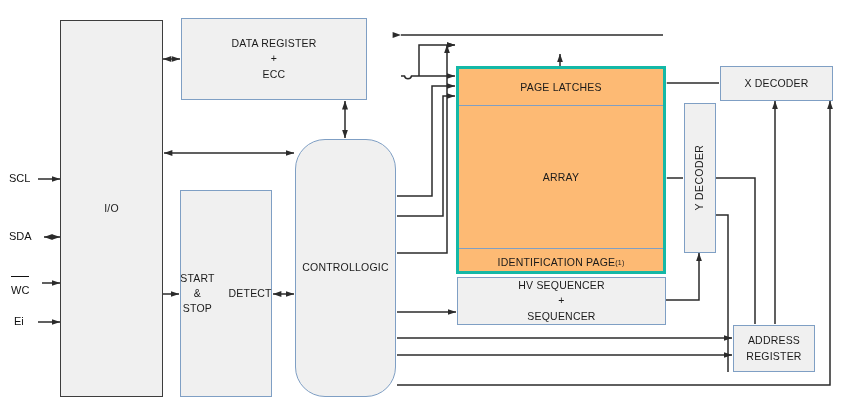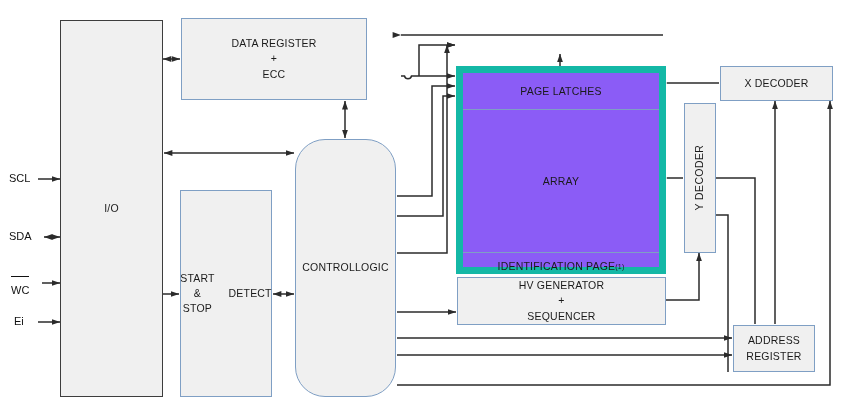--- a/index.html
+++ b/index.html
@@ -4,21 +4,21 @@
 <style>
   html,body{margin:0;padding:0;background:#ffffff;}
   body{font-family:"Liberation Sans","DejaVu Sans",sans-serif;}
   #stage{position:relative;width:850px;height:416px;background:#ffffff;overflow:hidden;}
   #wires{position:absolute;left:0;top:0;width:850px;height:416px;}
   .blk{position:absolute;background:#f0f0f0;border:1px solid #7f9fc4;
        display:flex;align-items:center;justify-content:center;text-align:center;
        color:#1a1a1a;font-size:10.5px;line-height:1.45;box-sizing:border-box;
        letter-spacing:.2px;}
   .blk.dark{border:1.5px solid #3d3d3d;}
-  .memwrap{position:absolute;background:#8b5cf6;border:7px solid #14b8a6;box-sizing:border-box;}
+  .memwrap{position:absolute;background:#fdba74;border:3px solid #14b8a6;box-sizing:border-box;}
   .memrow{position:absolute;left:0;right:0;display:flex;align-items:center;
           justify-content:center;text-align:center;font-size:10.5px;color:#1a1a1a;
           letter-spacing:.2px;box-sizing:border-box;}
   .divline{position:absolute;left:0;right:0;height:1px;background:#7f9fc4;}
   .pinlabel{position:absolute;font-size:11px;color:#111;white-space:nowrap;}
   .ovl{border-top:1.2px solid #111;padding-top:8px;display:inline-block;line-height:1.05;}
   .rot{transform:rotate(-90deg);white-space:nowrap;font-size:10.5px;letter-spacing:.4px;}
   .sup{font-size:7px;vertical-align:super;}
 </style>
 </head>
@@ -128,21 +128,21 @@
     </div>
     <div class="divline" style="top:179px;"></div>
 
     <div class="memrow" style="top:179px;height:28px;">
       <span>IDENTIFICATION PAGE</span>
         <span class="sup">(1)</span>
     </div>
   </div>
 
   <div class="blk" style="left:457px;top:277px;width:209px;height:48px;flex-direction:column;">
-    <span>HV GENERATOR</span>
+    <span>HV SEQUENCER</span>
     <span>+</span>
     <span>SEQUENCER</span>
   </div>
 
   <div class="blk" style="left:684px;top:103px;width:32px;height:150px;">
     <span class="rot">Y DECODER</span>
   </div>
 
   <div class="blk" style="left:720px;top:66px;width:113px;height:35px;">
     <span>X DECODER</span>

